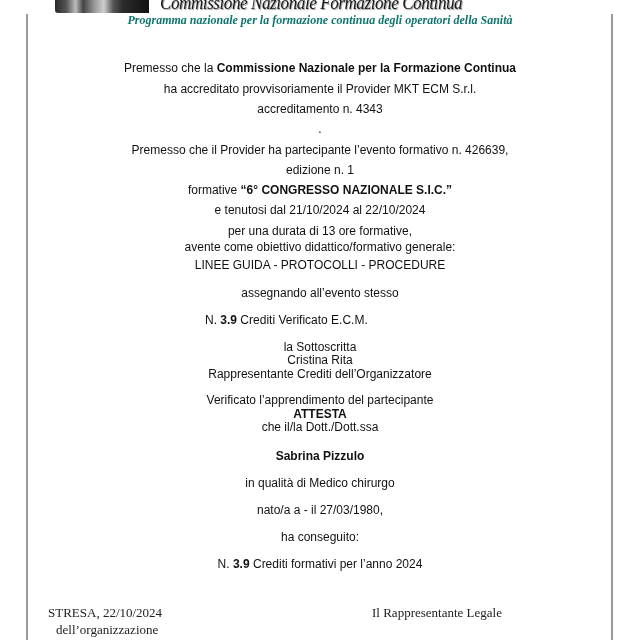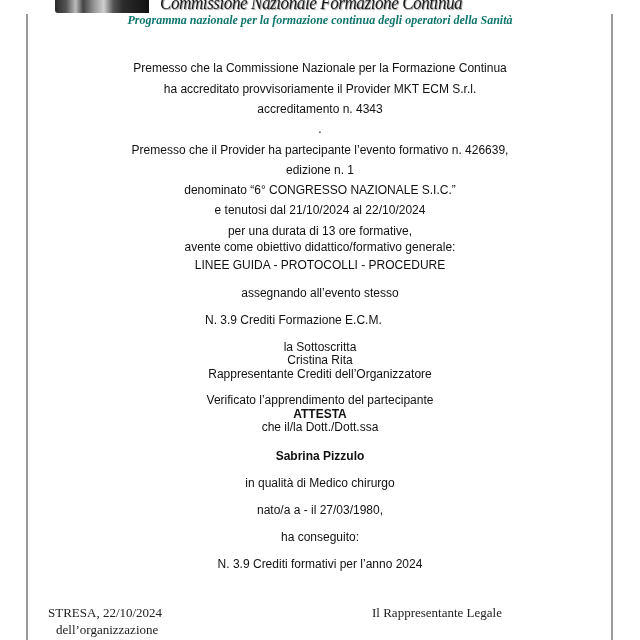--- a/index.html
+++ b/index.html
@@ -6,46 +6,46 @@
   body { width:640px; height:640px; position:relative; overflow:hidden; font-family:"Liberation Sans", sans-serif; color:#111; }
   .border-left { position:absolute; left:26px; top:14px; width:2px; height:626px; background:#9a9a9a; }
   .border-right { position:absolute; left:611px; top:14px; width:2px; height:626px; background:#9a9a9a; }
   .photo { position:absolute; left:55px; top:0; width:94px; height:13px;
     background:linear-gradient(90deg,#2a2a2a 0%,#555 12%,#bbb 22%,#444 30%,#999 42%,#cfcfcf 52%,#555 62%,#2c2c2c 72%,#111 100%);
     border-bottom-left-radius:3px; }
   .org-title { position:absolute; left:160px; top:-8px; font-family:"Liberation Serif", serif; font-style:italic; font-size:19px; color:#1a1a1a; letter-spacing:-0.5px; transform:scaleX(0.9); transform-origin:left top; text-shadow:1px 1px 1px #999; white-space:nowrap; }
   .program { position:absolute; left:0; width:640px; top:13px; text-align:center; font-family:"Liberation Serif", serif; font-style:italic; font-weight:bold; font-size:12px; color:#0f766e; white-space:nowrap; }
   .line { position:absolute; left:0; width:640px; text-align:center; font-size:12px; white-space:nowrap; line-height:14px; }
   .line.left-al { text-align:left; }
-  b { font-weight:normal; }
+  b { font-weight:bold; }
   .footer { position:absolute; font-family:"Liberation Serif", serif; font-size:13px; color:#222; line-height:17px; white-space:nowrap; }
 </style>
 </head>
 <body>
 
 <div class="border-left"></div>
 <div class="border-right"></div>
 
 <div class="photo"></div>
 <div class="org-title">Commissione Nazionale Formazione Continua</div>
 <div class="program">Programma nazionale per la formazione continua degli operatori della Sanità</div>
 
 <div class="line" style="top:61px"><span>Premesso che la </span><b>Commissione Nazionale per la Formazione Continua</b></div>
 <div class="line" style="top:82px">ha accreditato provvisoriamente il Provider MKT ECM  S.r.l.</div>
 <div class="line" style="top:102px">accreditamento n. 4343</div>
 <div class="line" style="top:122px">.</div>
 <div class="line" style="top:143px">Premesso che il Provider ha partecipante l’evento formativo n. 426639,</div>
 <div class="line" style="top:163px">edizione n. 1</div>
-<div class="line" style="top:183px"><span>denominato </span><b>“6° CONGRESSO NAZIONALE S.I.C.”</b></div>
+<div class="line" style="top:183px"><span>formative </span><b>“6° CONGRESSO NAZIONALE S.I.C.”</b></div>
 <div class="line" style="top:203px">e tenutosi dal 21/10/2024 al 22/10/2024</div>
 <div class="line" style="top:224px">per una durata di 13 ore formative,</div>
 <div class="line" style="top:240px">avente come obiettivo didattico/formativo generale:</div>
 <div class="line" style="top:258px">LINEE GUIDA - PROTOCOLLI - PROCEDURE</div>
 <div class="line" style="top:286px">assegnando all’evento stesso</div>
-<div class="line left-al" style="top:313px; left:205px; width:auto"><span>N. </span><b>3.9</b><span> Crediti Formazione E.C.M.</span></div>
+<div class="line left-al" style="top:313px; left:205px; width:auto"><span>N. </span><b>3.9</b><span> Crediti Verificato E.C.M.</span></div>
 <div class="line" style="top:340px">la Sottoscritta</div>
 <div class="line" style="top:353px">Cristina Rita</div>
 <div class="line" style="top:367px">Rappresentante Crediti dell’Organizzatore</div>
 <div class="line" style="top:393px">Verificato l’apprendimento del partecipante</div>
 <div class="line" style="top:407px; font-weight:bold">ATTESTA</div>
 <div class="line" style="top:420px">che il/la Dott./Dott.ssa</div>
 <div class="line" style="top:449px; font-weight:bold">Sabrina Pizzulo</div>
 <div class="line" style="top:476px">in qualità di Medico chirurgo</div>
 <div class="line" style="top:503px">nato/a a - il 27/03/1980,</div>
 <div class="line" style="top:530px">ha conseguito:</div>

